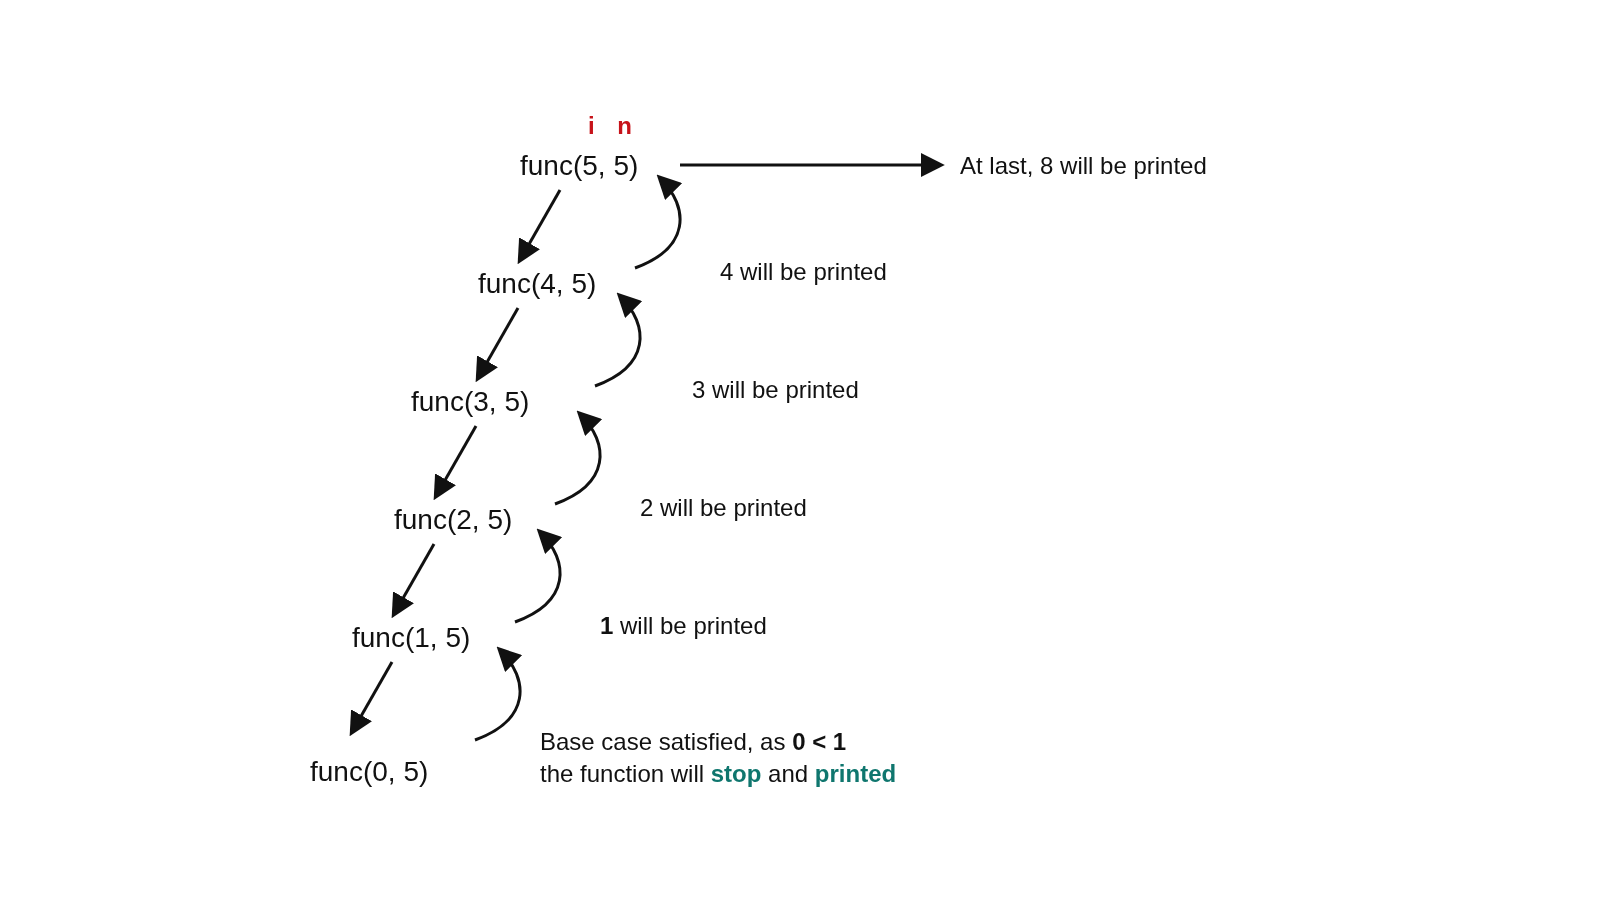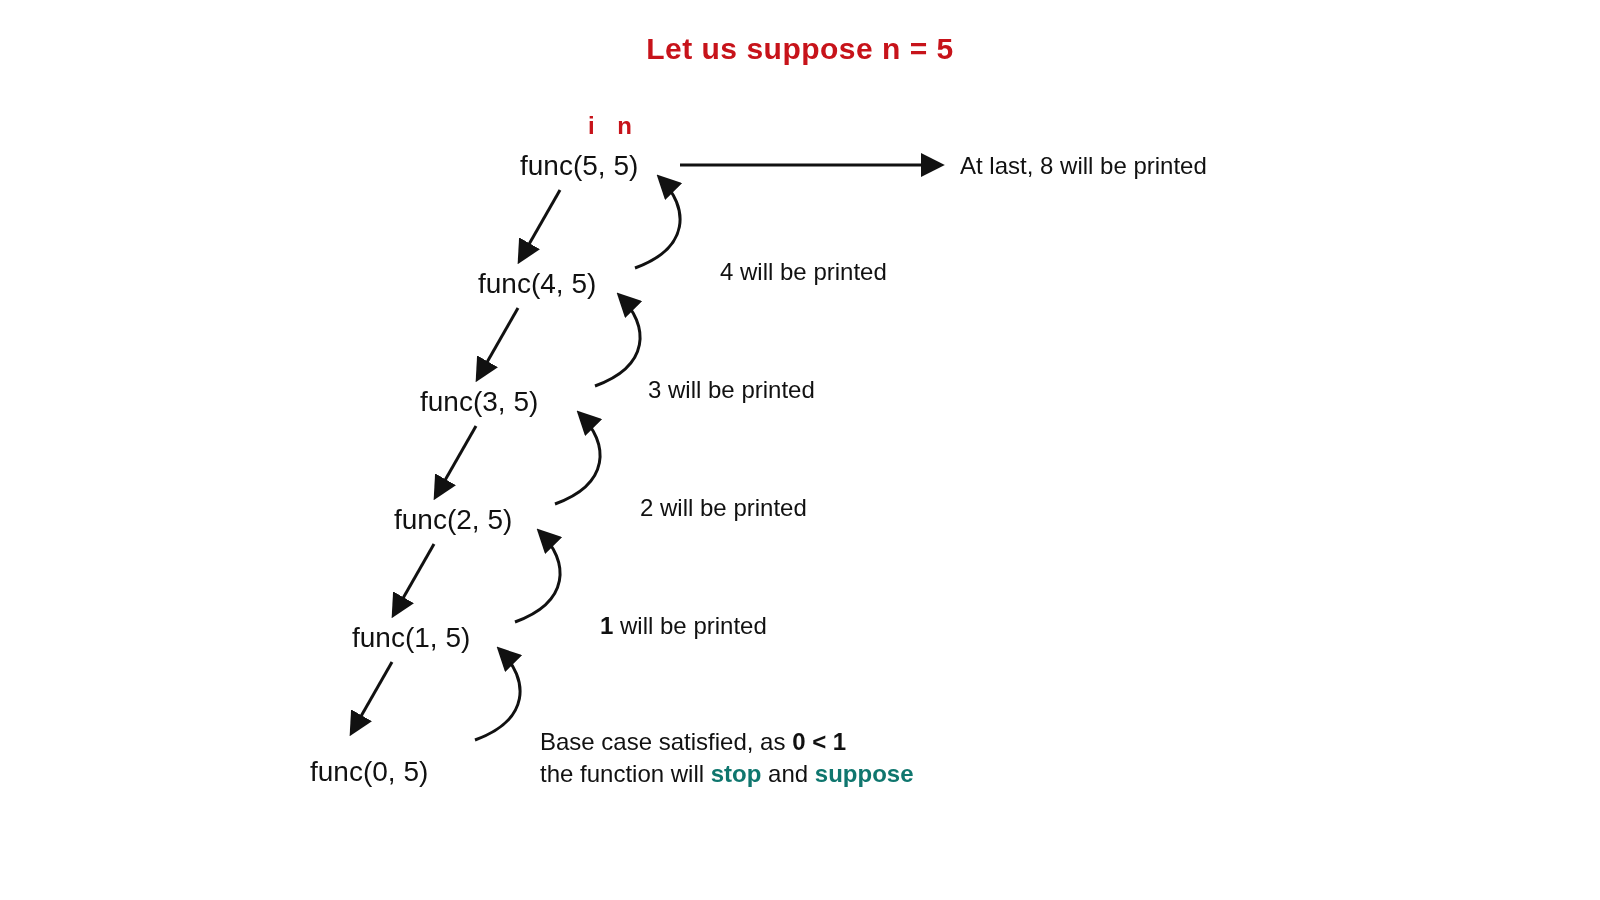--- a/index.html
+++ b/index.html
@@ -12,44 +12,43 @@
   .note{position:absolute;font-size:24px;color:#111;white-space:nowrap;}
   .note b{font-weight:800;}
   .purple{color:#0f766e;font-weight:800;text-align:right;}
   svg.arrows{position:absolute;top:0;left:0;width:1600px;height:900px;pointer-events:none;}
 </style>
 </head>
 <body>
 
 <div class="stage">
 
-  <div class="title">Let us suppose n = 5</div>
 
   <div class="param-labels">
     <span>i</span>
     <span>n</span>
   </div>
 
   <div class="call" style="top:150px;left:520px;">func(5, 5)</div>
   <div class="call" style="top:268px;left:478px;">func(4, 5)</div>
-  <div class="call" style="top:386px;left:420px;">func(3, 5)</div>
+  <div class="call" style="top:386px;left:411px;">func(3, 5)</div>
   <div class="call" style="top:504px;left:394px;">func(2, 5)</div>
   <div class="call" style="top:622px;left:352px;">func(1, 5)</div>
   <div class="call" style="top:740px;left:310px;margin-top:16px;">func(0, 5)</div>
 
   <div class="note" style="top:152px;left:960px;">At last, 8 will be printed</div>
   <div class="note" style="top:258px;left:720px;">4 will be printed</div>
-  <div class="note" style="top:376px;left:648px;">3 will be printed</div>
+  <div class="note" style="top:376px;left:692px;">3 will be printed</div>
   <div class="note" style="top:494px;left:640px;">2 will be printed</div>
   <div class="note" style="top:612px;left:600px;">
     <b>1</b><span> will be printed</span>
   </div>
   <div class="note" style="top:726px;left:540px;line-height:1.35;">
     <span>Base case satisfied, as </span><b>0 &lt; 1</b><br>
-    <span>the function will </span><span class="purple">stop</span><span> and </span><span class="purple">suppose</span>
+    <span>the function will </span><span class="purple">stop</span><span> and </span><span class="purple">printed</span>
   </div>
 
   <svg class="arrows" viewBox="0 0 1600 900">
     <defs>
       <marker id="ah" viewBox="0 0 10 10" refX="8" refY="5" markerWidth="8" markerHeight="8" orient="auto-start-reverse">
         <path d="M0,0 L10,5 L0,10 Z" fill="#111"></path>
       </marker>
     </defs>
 
     <line x1="680" y1="165" x2="940" y2="165" stroke="#111" stroke-width="3" marker-end="url(#ah)"></line>

